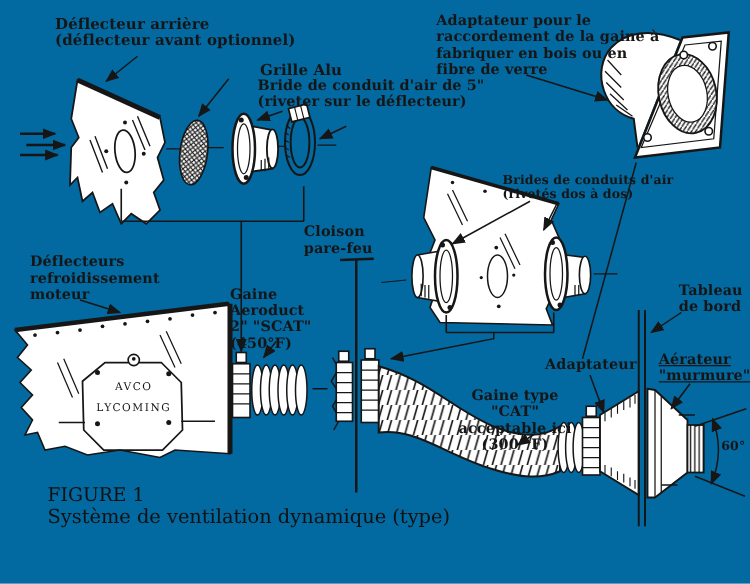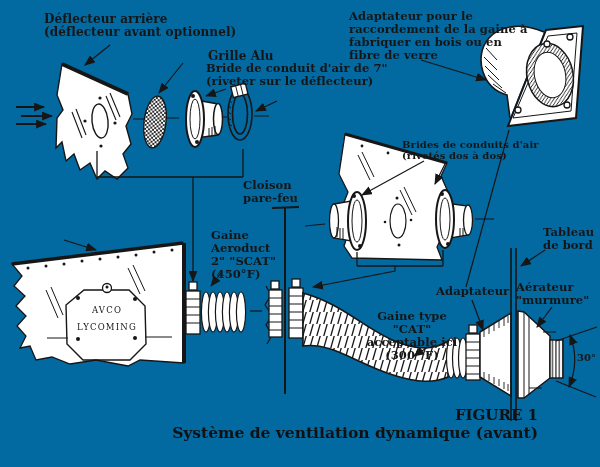--- a/index.html
+++ b/index.html
@@ -14,22 +14,22 @@
   }
   .s12{font-size:12px;}
   .s10{font-size:10px;line-height:1.1;}
   .ctr{text-align:center;}
   .plate-lbl{
     position:absolute;left:72px;top:302px;width:70px;text-align:center;
     font-weight:normal;font-size:8.5px;line-height:2.0;letter-spacing:1.2px;
     color:#161616;white-space:pre-line;
   }
   .caption{
-    position:absolute;left:38px;top:407px;width:500px;text-align:right;
-    color:#111;font-weight:bold;
+    position:absolute;left:38px;top:388px;width:500px;text-align:left;
+    color:#111;font-weight:normal;
   }
   .cap-title{font-size:15px;line-height:1.1;}
   .cap-sub{font-size:15.5px;line-height:1.15;}
 </style>
 </head>
 <body>
 
 <div class="stage">
 
   <svg class="art" width="600" height="467" viewBox="0 0 600 467">
@@ -256,56 +256,59 @@
       <line x1="552" y1="307" x2="537" y2="327" marker-end="url(#ah)"></line>
       <line x1="428" y1="347" x2="414" y2="356" marker-end="url(#ah)"></line>
     </g>
   </svg>
 
   <div class="lbl s12" style="left:44px;top:13px;">Déflecteur arrière
 (déflecteur avant optionnel)</div>
 
   <div class="lbl s12" style="left:177px;top:50px;margin-left:31px;">Grille Alu</div>
 
-  <div class="lbl" style="left:206px;top:62px;">Bride de conduit d'air de 7"
+  <div class="lbl" style="left:206px;top:62px;">Bride de conduit d'air de 5"
 (riveter sur le déflecteur)</div>
 
 
   <div class="lbl" style="left:349px;top:10px;">Adaptateur pour le
 raccordement de la gaine à
 fabriquer en bois ou en
 fibre de verre</div>
 
   <div class="lbl" style="left:243px;top:179px;">Cloison
 pare-feu</div>
 
   <div class="lbl s10" style="left:402px;top:139px;">Brides de conduits d'air
 (rivetés dos à dos)</div>
 
-
-  <div class="lbl" style="left:211px;top:229px;">Gaine
+  <div class="lbl" style="left:24px;top:203px;">Déflecteurs
+refroidissement
+moteur</div>
+
+  <div class="lbl" style="left:184px;top:229px;">Gaine
 Aeroduct
 2" "SCAT"
 (450°F)</div>
 
   <div class="lbl" style="left:523px;top:226px;margin-left:20px;">Tableau
 de bord</div>
 
   <div class="lbl" style="left:436px;top:285px;text-align:center;">Adaptateur</div>
 
-  <div class="lbl" style="left:516px;top:281px;">Aérateur
+  <div class="lbl" style="left:527px;top:281px;text-decoration:underline;">Aérateur
 "murmure"</div>
 
   <div class="lbl ctr" style="left:358px;top:310px;width:108px;">Gaine type "CAT"
 acceptable ici
 (300° F)</div>
 
-  <div class="lbl s10" style="left:577px;top:352px;">30°</div>
+  <div class="lbl s10" style="left:577px;top:352px;">60°</div>
 
   <div class="plate-lbl">AVCO
 LYCOMING</div>
 
   <div class="caption">
     <div class="cap-title">FIGURE 1</div>
-    <div class="cap-sub">Système de ventilation dynamique (avant)</div>
+    <div class="cap-sub">Système de ventilation dynamique (type)</div>
   </div>
 
 </div>
 
 </body></html>

